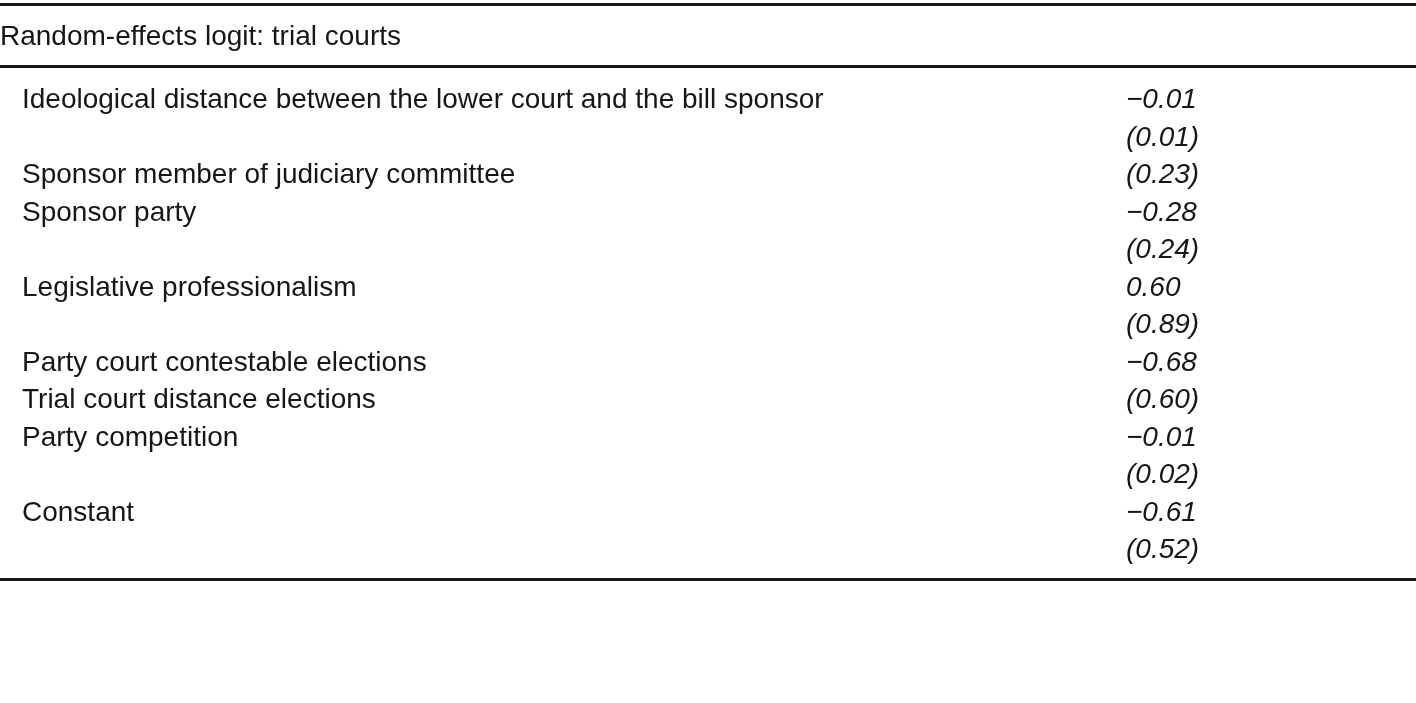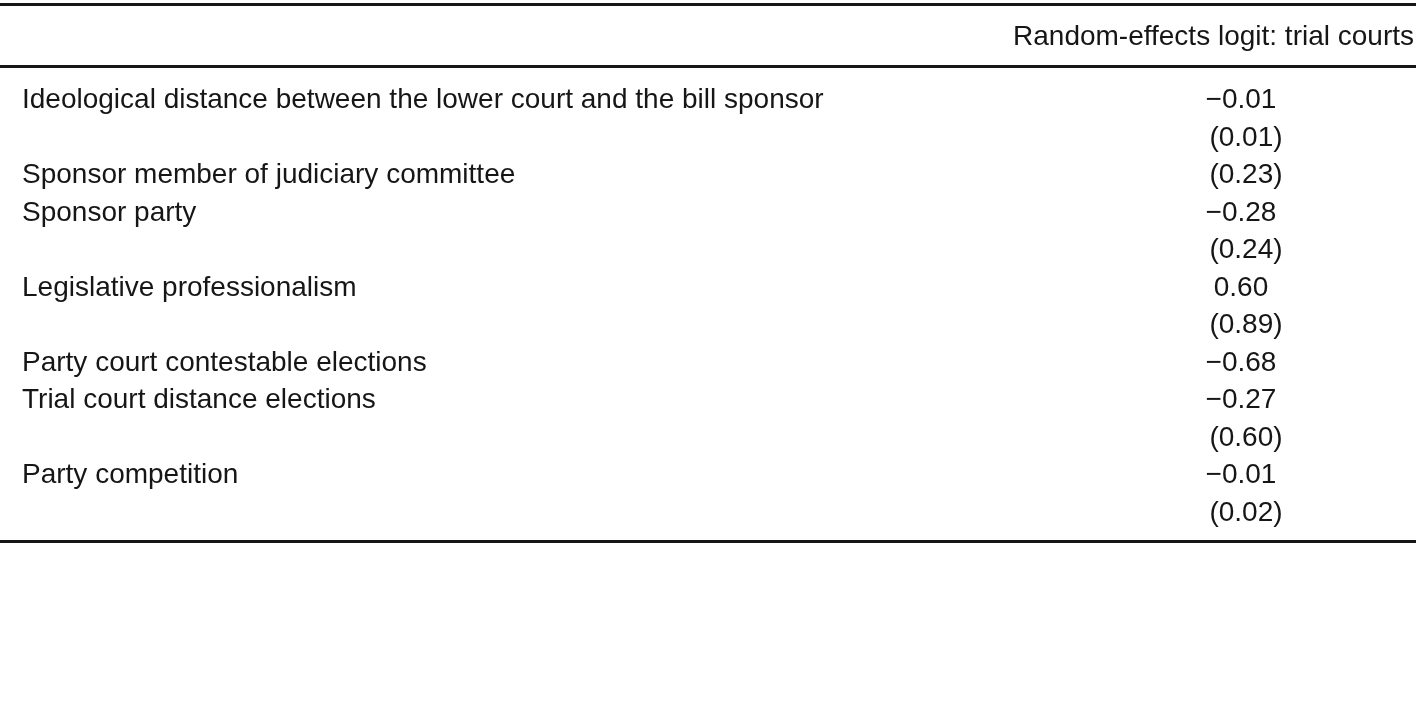--- a/index.html
+++ b/index.html
@@ -23,42 +23,42 @@
     height: 3px;
     background: #161616;
   }
   .rule-top {
     margin-top: 3px;
   }
   .header-row {
     height: 59px;
     display: flex;
     align-items: center;
-    justify-content: flex-end;
-    padding-right: 2px;
+    padding-right: 23px;
     box-sizing: border-box;
   }
   .table-body {
     padding-top: 12px;
   }
   .row {
     display: flex;
     line-height: 37.5px;
   }
   .label-cell {
     flex: 1;
     padding-left: 2px;
     white-space: nowrap;
     margin-left: 20px;
   }
   .value-cell {
     width: 170px;
-    margin-right: 85px;
-    text-align: center;
+    margin-right: 120px;
+    text-align: left;
     flex: none;
+    font-style: italic;
   }
   .coef {
     padding-right: 10px;
   }
   .se {
     padding-right: 0;
   }
   .rule-bottom {
     margin-top: 10px;
   }
@@ -112,31 +112,37 @@
     <div class="row">
       <div class="label-cell">Party court contestable elections</div>
       <div class="value-cell">
         <div class="coef">−0.68</div>
       </div>
     </div>
 
     <div class="row">
       <div class="label-cell">Trial court distance elections</div>
       <div class="value-cell">
-        <div class="coef">−0.27</div>
         <div class="se">(0.60)</div>
       </div>
     </div>
 
     <div class="row">
       <div class="label-cell">Party competition</div>
       <div class="value-cell">
         <div class="coef">−0.01</div>
         <div class="se">(0.02)</div>
       </div>
     </div>
 
+    <div class="row">
+      <div class="label-cell">Constant</div>
+      <div class="value-cell">
+        <div class="coef">−0.61</div>
+        <div class="se">(0.52)</div>
+      </div>
+    </div>
 
   </div>
 
   <div class="rule rule-bottom"></div>
 
 </div>
 
 </body></html>

